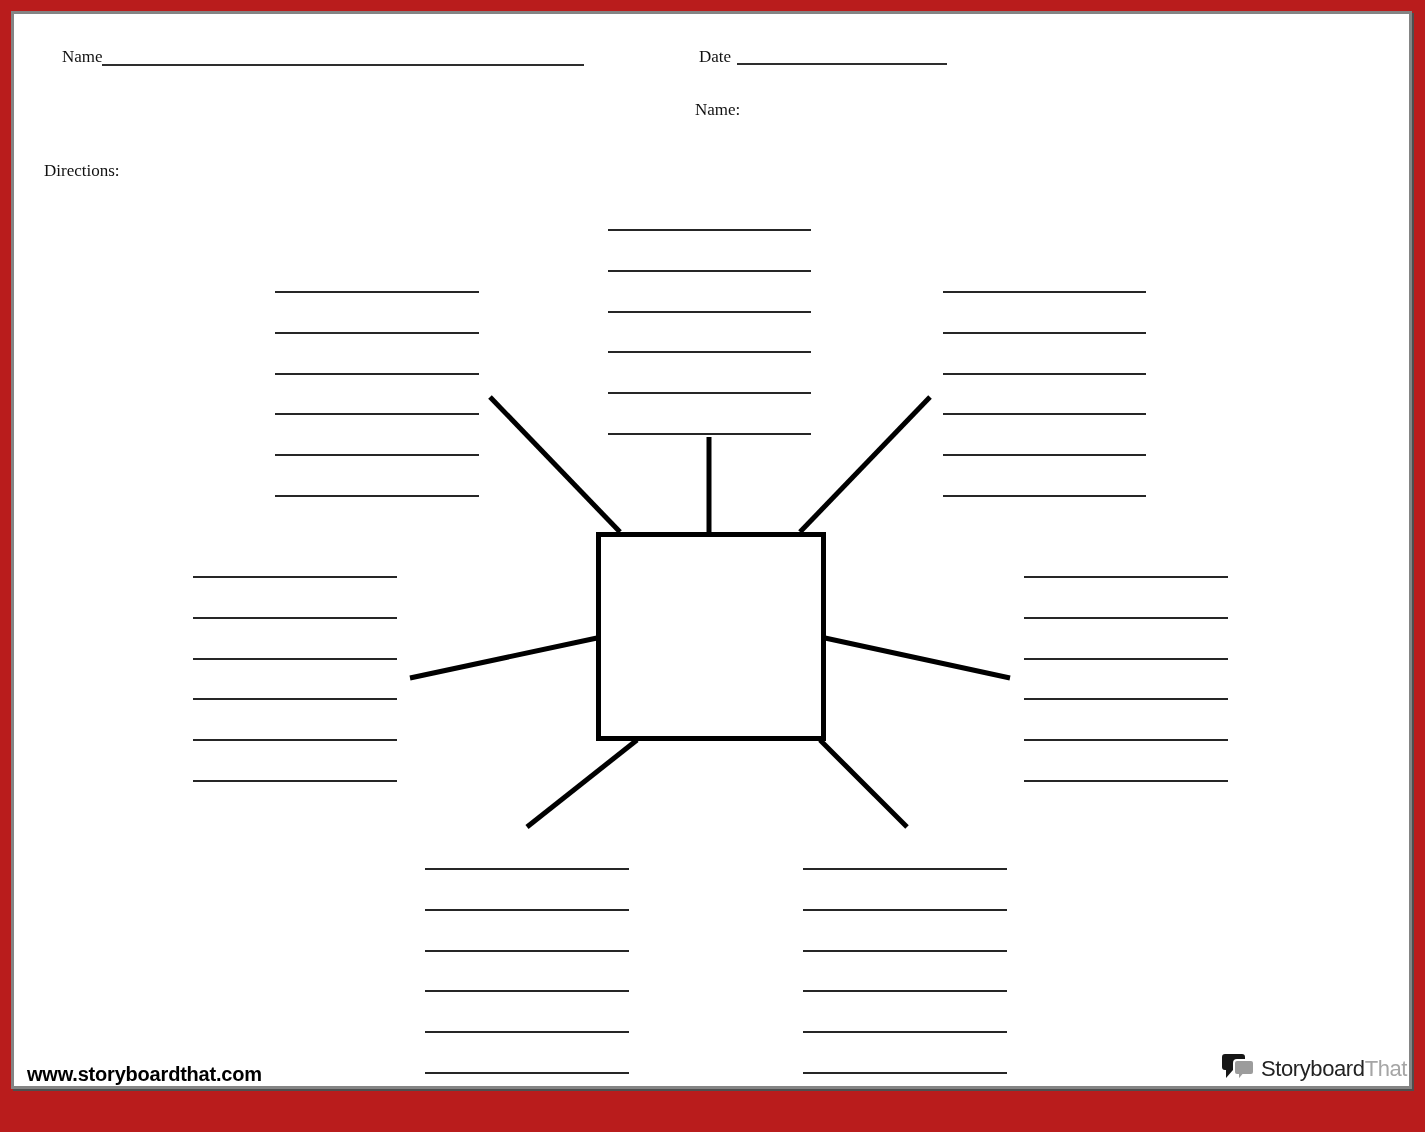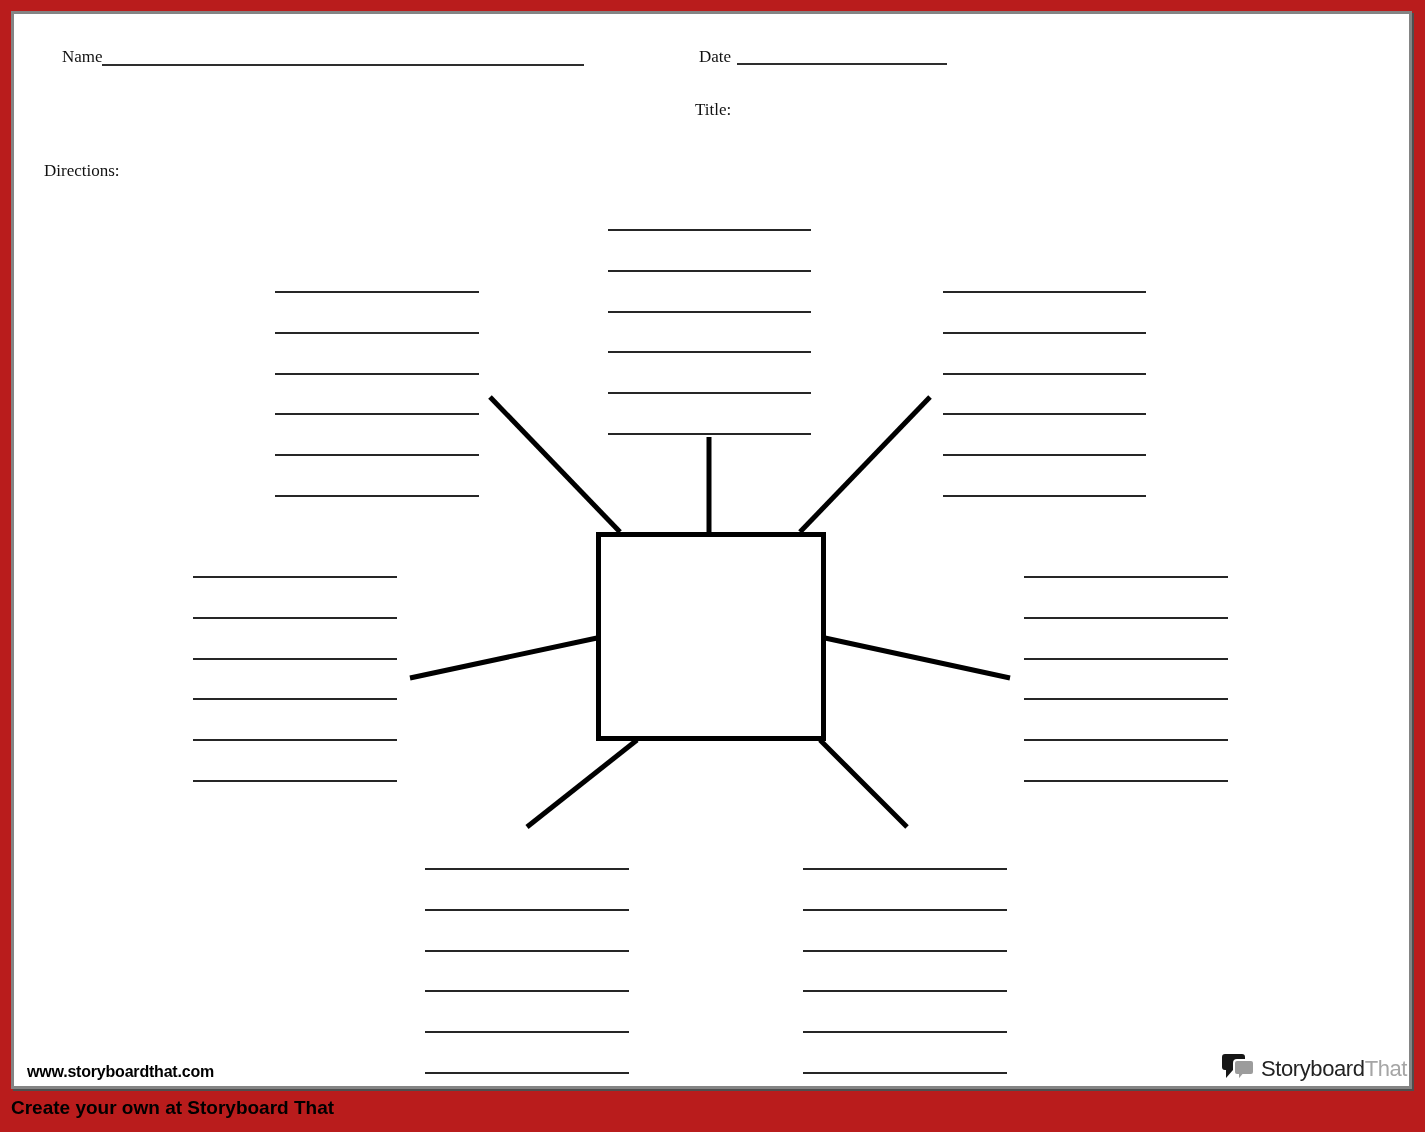--- a/index.html
+++ b/index.html
@@ -38,21 +38,21 @@
     width:230px; height:209px;
     border:5px solid #000; background:#fff;
   }
   .spokes {
     position:absolute; left:0; top:0; width:1395px; height:1072px;
     pointer-events:none;
   }
   .site-url {
     position:absolute; left:13px; top:1049px;
     font-family:"Liberation Sans","DejaVu Sans",sans-serif;
-    font-weight:700; font-size:16px; letter-spacing:-0.2px; color:#000;
+    font-weight:700; font-size:20px; letter-spacing:-0.2px; color:#000;
   }
   .logo {
     position:absolute; left:1208px; top:1038px;
     display:flex; align-items:center; gap:5px; height:34px;
   }
   .logo-text {
     font-family:"Liberation Sans","DejaVu Sans",sans-serif;
     font-size:22px; font-weight:500; letter-spacing:-0.4px; white-space:nowrap;
   }
   .logo-text .p1 { color:#232323; }
@@ -69,21 +69,21 @@
 <div class="frame">
 
   <div class="page">
 
     <span class="lbl" style="left:48px; top:33px;">Name</span>
     <div class="fill-line" style="left:88px; top:50px; width:482px;"></div>
 
     <span class="lbl" style="left:685px; top:33px;">Date</span>
     <div class="fill-line" style="left:723px; top:49px; width:210px;"></div>
 
-    <span class="lbl" style="left:681px; top:86px;">Title:</span>
+    <span class="lbl" style="left:681px; top:86px;">Name:</span>
 
     <span class="lbl" style="left:30px; top:147px;">Directions:</span>
 
     <svg class="spokes" viewBox="0 0 1395 1072" xmlns="http://www.w3.org/2000/svg">
       <line x1="606" y1="518" x2="476" y2="383" stroke="#000" stroke-width="5"></line>
       <line x1="695" y1="423" x2="695" y2="521" stroke="#000" stroke-width="5"></line>
       <line x1="786" y1="518" x2="916" y2="383" stroke="#000" stroke-width="5"></line>
       <line x1="583" y1="624" x2="396" y2="664" stroke="#000" stroke-width="5"></line>
       <line x1="811" y1="624" x2="996" y2="664" stroke="#000" stroke-width="5"></line>
       <line x1="623" y1="726" x2="513" y2="813" stroke="#000" stroke-width="5"></line>
@@ -160,15 +160,14 @@
     <div class="logo">
       <svg width="34" height="32" viewBox="0 0 34 32">
         <path d="M3 1 h17 a3 3 0 0 1 3 3 v10 a3 3 0 0 1 -3 3 h-9 l-7 8 v-8 h-1 a3 3 0 0 1 -3 -3 v-10 a3 3 0 0 1 3 -3 z" fill="#161616"></path>
         <path d="M15 7 h14 a3 3 0 0 1 3 3 v9 a3 3 0 0 1 -3 3 h-8 l-5 6 v-6 h-1 a3 3 0 0 1 -3 -3 v-9 a3 3 0 0 1 3 -3 z" fill="#9c9c9c" stroke="#ffffff" stroke-width="2"></path>
       </svg>
       <span class="logo-text"><span class="p1">Storyboard</span><span class="p2">That</span></span>
     </div>
 
   </div>
 
-  <span class="tagline">Create your own at Storyboard That</span>
 
 </div>
 
 </body></html>

